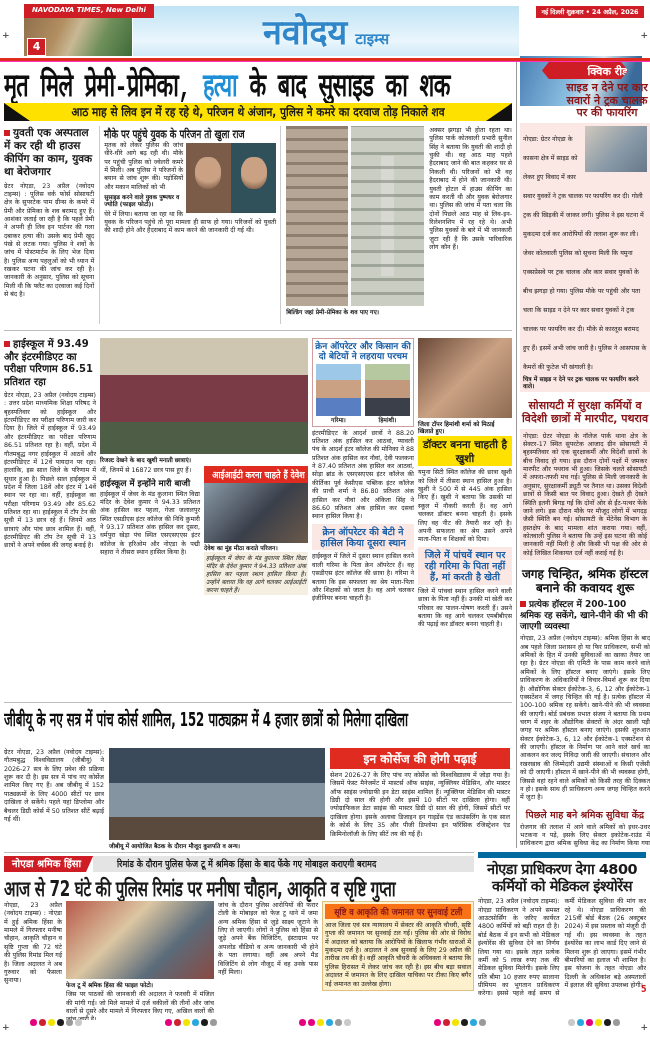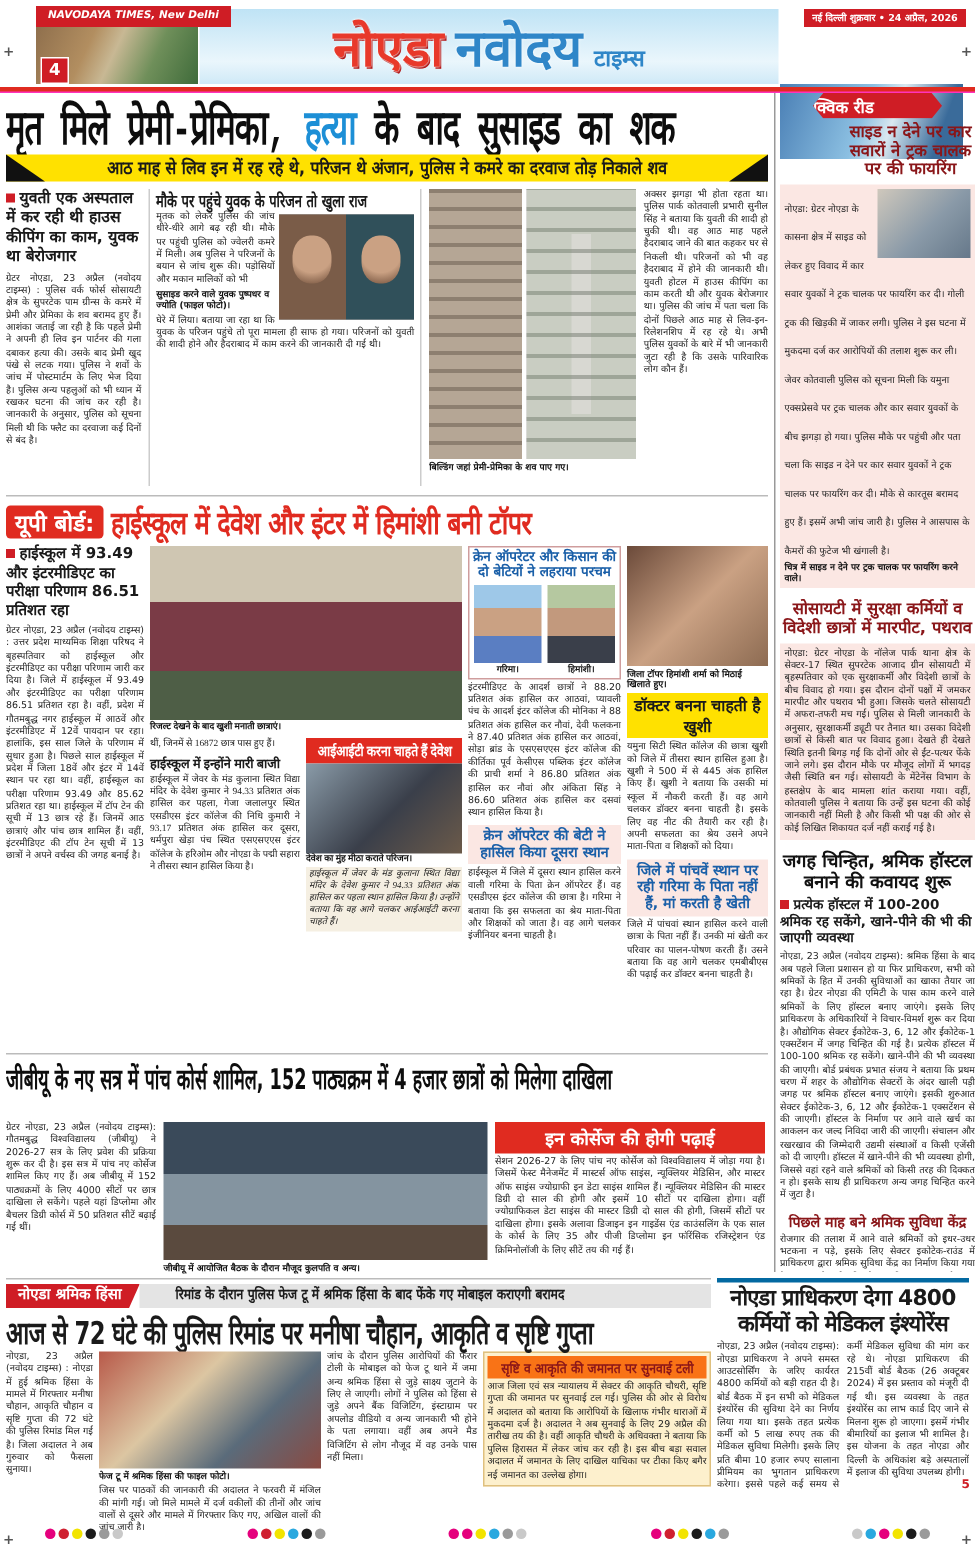--- a/index.html
+++ b/index.html
@@ -48,39 +48,39 @@
      background:linear-gradient(90deg,#7a5c48 0 50%,#30505a 50% 100%),#555;}
   .ph-couple:before,.ph-couple:after{content:"";position:absolute;top:14px;width:26px;height:32px;border-radius:45%;background:radial-gradient(circle at 50% 35%,#caa183 55%,#6b4a36);}
   .ph-couple:before{left:9px;}.ph-couple:after{right:9px;}
   .lc-photos{width:138px;}
   .lc-photos .row{display:flex;gap:3px;height:180px;}
   .ph-b1{width:62px;height:180px;background:repeating-linear-gradient(0deg,#b5a695 0 9px,#8d7f70 9px 12px),#a99;}
   .ph-b2{width:73px;height:180px;background:repeating-linear-gradient(0deg,#d8d8d2 0 11px,#a5a8a0 11px 14px),#bbb;box-shadow:inset 0 0 0 30px rgba(120,150,110,.15);}
   .lc-b{width:90px;}
   
   .rail{left:516px;top:62px;width:130px;height:786px;overflow:hidden;border-left:1px solid #999;padding-left:3px;}
-  .qr-label{width:86px;margin:0 auto;background:#cf1d25;color:#fff;font-weight:bold;font-size:11px;text-align:left;
+  .qr-label{width:86px;margin:0 auto;background:#cf1d25;color:#fff;font-weight:bold;font-size:11px;text-align:right;
             padding:1px 0;clip-path:polygon(0 50%,8% 0,92% 0,100% 50%,92% 100%,8% 100%);}
   .qr-head{margin-top:3px;font-size:11px;font-weight:bold;color:#8a1619;text-align:center;line-height:1.15;padding-left:44px;}
   .pinkbg{background:#fbe7e3;padding:3px;margin-top:3px;}
   .ph-truck{float:right;width:62px;height:46px;margin:0 0 2px 3px;background:linear-gradient(135deg,#cfc8bc,#8a9aa8 55%,#66788a);}
   .soc-head{margin-top:7px;font-size:11px;font-weight:bold;color:#8a1619;text-align:center;line-height:1.2;}
   .host-head{margin-top:8px;font-size:12px;font-weight:bold;color:#111;text-align:center;line-height:1.15;}
   .host-sub{margin-top:3px;font-size:9px;font-weight:bold;line-height:1.25;}
   .wc-head{margin-top:6px;font-size:9.5px;font-weight:bold;color:#8a1619;text-align:center;}
   
   .board{left:4px;top:330px;width:508px;height:372px;overflow:hidden;border-top:1px solid #bbb;padding-top:3px;}
   .board-h{height:26px;white-space:nowrap;}
   .board-pill{display:inline-block;background:#e02b20;color:#fff;font-weight:bold;font-size:15px;padding:1px 6px;border-radius:3px;vertical-align:middle;}
   .board-head{display:inline-block;color:#e02b20;font-weight:bold;font-size:21px;letter-spacing:-0.5px;vertical-align:middle;
               white-space:nowrap;transform:scaleX(.8);transform-origin:0 50%;}
   .board-cols{display:flex;gap:4px;margin-top:4px;}
   .bc-a{width:92px;}
   .b-sub{font-size:10px;font-weight:bold;line-height:1.25;margin-bottom:3px;}
-  .bc-b{width:208px;font-family:Liberation Serif, serif;}
+  .bc-b{width:208px;}
   .ph-group{width:208px;height:116px;background:linear-gradient(180deg,#cfc6b2 0 32%,#7a3b46 32% 72%,#4e5e46 72%),#866;}
   .bcb-cols{display:flex;gap:4px;margin-top:3px;}
   .bcb-l{width:100px;}
   .mid-h{font-size:8.5px;font-weight:bold;margin:2px 0;}
   .bcb-r{width:104px;}
   .iit-h{background:#e02b20;color:#fff;font-weight:bold;font-size:9.5px;text-align:center;padding:2px 0;white-space:nowrap;}
   .iit-h .cond{transform:scaleX(.85);transform-origin:50% 50%;}
   .ph-devesh{width:104px;height:60px;background:linear-gradient(135deg,#8a9ba8,#3a3f4a 55%,#6b5a4a);}
   .iit-note{font-size:6px;font-style:italic;background:#f5efe2;padding:2px;line-height:1.3;text-align:justify;}
   .bc-c{width:102px;}
@@ -117,21 +117,21 @@
   .bl-cols{display:flex;gap:4px;margin-top:3px;}
   .b1{width:58px;}
   .b2{width:148px;}
   .ph-protest{width:148px;height:78px;background:linear-gradient(135deg,#b85a4a,#dcc6a2 38%,#5a6b7a 68%,#8a4a42);}
   .b3{width:100px;}
   .b4{width:152px;}
   .ybox{background:#fdf0cd;border:1px solid #dfc07e;padding:2px;}
   .ybox-h{background:#f97316;color:#8a1619;font-weight:bold;font-size:9px;text-align:center;white-space:nowrap;padding:1px 0;}
   .ybox-h .cond{transform:scaleX(.9);transform-origin:50% 50%;}
   
-  .br{left:478px;top:852px;width:168px;height:164px;overflow:hidden;border-top:3px solid #0369a1;padding-top:3px;}
+  .br{left:478px;top:852px;width:168px;height:164px;overflow:hidden;border-top:6px solid #0369a1;padding-top:3px;}
   .br h3{margin:0 0 3px;font-size:14.5px;font-weight:bold;line-height:1.15;text-align:center;letter-spacing:-0.5px;}
   .br .t{column-count:2;column-gap:5px;}
   
   .dots{left:0;top:1019px;width:650px;display:flex;justify-content:space-between;padding:0 30px;box-sizing:border-box;}
   .cl{display:flex;gap:2px;}
   .d{width:7px;height:7px;border-radius:50%;}
   .dm{background:#e5007d;}.dr{background:#cf2030;}.dy{background:#f2e400;}.dk{background:#1c1c1c;}
   .dg{background:#9a9a9a;}.dc{background:#29a8df;}.dl{background:#c9c9c9;}
   .edge5{left:641px;top:985px;color:#cf1d25;font-size:8px;font-weight:bold;}
 </style>
@@ -140,21 +140,20 @@
 
 <div id="page">
 
   <span class="crop" style="left:2px;top:30px;">+</span>
   <span class="crop" style="right:2px;top:30px;">+</span>
   <span class="crop" style="left:2px;top:1022px;">+</span>
   <span class="crop" style="right:2px;top:1022px;">+</span>
 
   <div class="abs mh-left ph"></div>
   <div class="abs mh-center">
-    <span class="mh-t1">नोएडा</span>
     <span class="mh-t2">नवोदय</span>
     <span class="mh-t3">टाइम्स</span>
   </div>
   <div class="abs mh-right ph"></div>
   <div class="abs mh-pub">NAVODAYA TIMES, New Delhi</div>
   <div class="abs mh-date">नई दिल्ली शुक्रवार • 24 अप्रैल, 2026</div>
   <div class="abs mh-pageno">4</div>
   <div class="abs redline"></div>
 
   <div class="abs lead">
@@ -189,31 +188,27 @@
     <div class="qr-label">क्विक रीड</div>
     <div class="qr-head">साइड न देने पर कार सवारों ने ट्रक चालक पर की फायरिंग</div>
     <div class="pinkbg">
       <div class="ph ph-truck"></div>
       <span class="t">नोएडा: ग्रेटर नोएडा के कासना क्षेत्र में साइड को लेकर हुए विवाद में कार सवार युवकों ने ट्रक चालक पर फायरिंग कर दी। गोली ट्रक की खिड़की में जाकर लगी। पुलिस ने इस घटना में मुकदमा दर्ज कर आरोपियों की तलाश शुरू कर ली। जेवर कोतवाली पुलिस को सूचना मिली कि यमुना एक्सप्रेसवे पर ट्रक चालक और कार सवार युवकों के बीच झगड़ा हो गया। पुलिस मौके पर पहुंची और पता चला कि साइड न देने पर कार सवार युवकों ने ट्रक चालक पर फायरिंग कर दी। मौके से कारतूस बरामद हुए हैं। इसमें अभी जांच जारी है। पुलिस ने आसपास के कैमरों की फुटेज भी खंगाली है।</span>
       <div class="cap" style="margin-top:2px;">चित्र में साइड न देने पर ट्रक चालक पर फायरिंग करने वाले।</div>
     </div>
     <div class="soc-head">सोसायटी में सुरक्षा कर्मियों व विदेशी छात्रों में मारपीट, पथराव</div>
     <div class="pinkbg t">नोएडा: ग्रेटर नोएडा के नॉलेज पार्क थाना क्षेत्र के सेक्टर-17 स्थित सुपरटेक आजाद ग्रीन सोसायटी में बृहस्पतिवार को एक सुरक्षाकर्मी और विदेशी छात्रों के बीच विवाद हो गया। इस दौरान दोनों पक्षों में जमकर मारपीट और पथराव भी हुआ। जिसके चलते सोसायटी में अफरा-तफरी मच गई। पुलिस से मिली जानकारी के अनुसार, सुरक्षाकर्मी ड्यूटी पर तैनात था। उसका विदेशी छात्रों से किसी बात पर विवाद हुआ। देखते ही देखते स्थिति इतनी बिगड़ गई कि दोनों ओर से ईंट-पत्थर फेंके जाने लगे। इस दौरान मौके पर मौजूद लोगों में भगदड़ जैसी स्थिति बन गई। सोसायटी के मेंटेनेंस विभाग के हस्तक्षेप के बाद मामला शांत कराया गया। वहीं, कोतवाली पुलिस ने बताया कि उन्हें इस घटना की कोई जानकारी नहीं मिली है और किसी भी पक्ष की ओर से कोई लिखित शिकायत दर्ज नहीं कराई गई है।</div>
     <div class="host-head">जगह चिन्हित, श्रमिक हॉस्टल बनाने की कवायद शुरू</div>
-    <div class="host-sub"><span class="sq"></span><span>प्रत्येक हॉस्टल में 100-200 श्रमिक रह सकेंगे, खाने-पीने की भी की जाएगी व्यवस्था</span></div>
+    <div class="host-sub"><span class="sq"></span><span>प्रत्येक हॉस्टल में 200-100 श्रमिक रह सकेंगे, खाने-पीने की भी की जाएगी व्यवस्था</span></div>
     <div class="t" style="margin-top:2px;">नोएडा, 23 अप्रैल (नवोदय टाइम्स): श्रमिक हिंसा के बाद अब पहले जिला प्रशासन हो या फिर प्राधिकरण, सभी को श्रमिकों के हित में उनकी सुविधाओं का खाका तैयार जा रहा है। ग्रेटर नोएडा की एमिटी के पास काम करने वाले श्रमिकों के लिए हॉस्टल बनाए जाएंगे। इसके लिए प्राधिकरण के अधिकारियों ने विचार-विमर्श शुरू कर दिया है। औद्योगिक सेक्टर ईकोटेक-3, 6, 12 और ईकोटेक-1 एक्सटेंशन में जगह चिन्हित की गई है। प्रत्येक हॉस्टल में 100-100 श्रमिक रह सकेंगे। खाने-पीने की भी व्यवस्था की जाएगी। बोर्ड प्रबंधक प्रभात संजय ने बताया कि प्रथम चरण में शहर के औद्योगिक सेक्टरों के अंदर खाली पड़ी जगह पर श्रमिक हॉस्टल बनाए जाएंगे। इसकी शुरुआत सेक्टर ईकोटेक-3, 6, 12 और ईकोटेक-1 एक्सटेंशन से की जाएगी। हॉस्टल के निर्माण पर आने वाले खर्च का आकलन कर जल्द निविदा जारी की जाएगी। संचालन और रखरखाव की जिम्मेदारी उद्यमी संस्थाओं व किसी एजेंसी को दी जाएगी। हॉस्टल में खाने-पीने की भी व्यवस्था होगी, जिससे वहां रहने वाले श्रमिकों को किसी तरह की दिक्कत न हो। इसके साथ ही प्राधिकरण अन्य जगह चिन्हित करने में जुटा है।</div>
     <div class="wc-head">पिछले माह बने श्रमिक सुविधा केंद्र</div>
     <div class="t" style="margin-top:2px;">रोजगार की तलाश में आने वाले श्रमिकों को इधर-उधर भटकना न पड़े, इसके लिए सेक्टर इकोटेक-राउंड में प्राधिकरण द्वारा श्रमिक सुविधा केंद्र का निर्माण किया गया है। इसका लोकार्पण पिछले माह किया जा चुका है। यहां बैठने और पीने के पानी के साथ शौचालय की व्यवस्था है। रोजगार की तलाश में आने वाले श्रमिक यहां बैठ सकेंगे। यहां से ठेकेदार उन्हें काम पर ले जा सकेंगे। एक रोजगार केंद्र और बनाया जाएगा।</div>
   </div>
 
   <div class="abs board">
-    <div class="board-h">
-      <span class="board-pill">यूपी बोर्ड:</span>
-      <span class="board-head">हाईस्कूल में देवेश और इंटर में हिमांशी बनी टॉपर</span>
-    </div>
     <div class="board-cols">
       <div class="bc-a">
         <div class="b-sub"><span class="sq"></span><span>हाईस्कूल में 93.49 और इंटरमीडिएट का परीक्षा परिणाम 86.51 प्रतिशत रहा</span></div>
         <div class="t">ग्रेटर नोएडा, 23 अप्रैल (नवोदय टाइम्स) : उत्तर प्रदेश माध्यमिक शिक्षा परिषद ने बृहस्पतिवार को हाईस्कूल और इंटरमीडिएट का परीक्षा परिणाम जारी कर दिया है। जिले में हाईस्कूल में 93.49 और इंटरमीडिएट का परीक्षा परिणाम 86.51 प्रतिशत रहा है। वहीं, प्रदेश में गौतमबुद्ध नगर हाईस्कूल में आठवें और इंटरमीडिएट में 12वें पायदान पर रहा। हालांकि, इस साल जिले के परिणाम में सुधार हुआ है। पिछले साल हाईस्कूल में प्रदेश में जिला 18वें और इंटर में 14वें स्थान पर रहा था। वहीं, हाईस्कूल का परीक्षा परिणाम 93.49 और 85.62 प्रतिशत रहा था। हाईस्कूल में टॉप टेन की सूची में 13 छात्र रहे हैं। जिनमें आठ छात्राएं और पांच छात्र शामिल हैं। वहीं, इंटरमीडिएट की टॉप टेन सूची में 13 छात्रों ने अपने वर्चस्व की जगह बनाई है।</div>
       </div>
       <div class="bc-b">
         <div class="ph ph-group"></div>
         <div class="cap" style="margin-top:2px;">रिजल्ट देखने के बाद खुशी मनाती छात्राएं।</div>
         <div class="bcb-cols">
           <div class="bcb-l">

